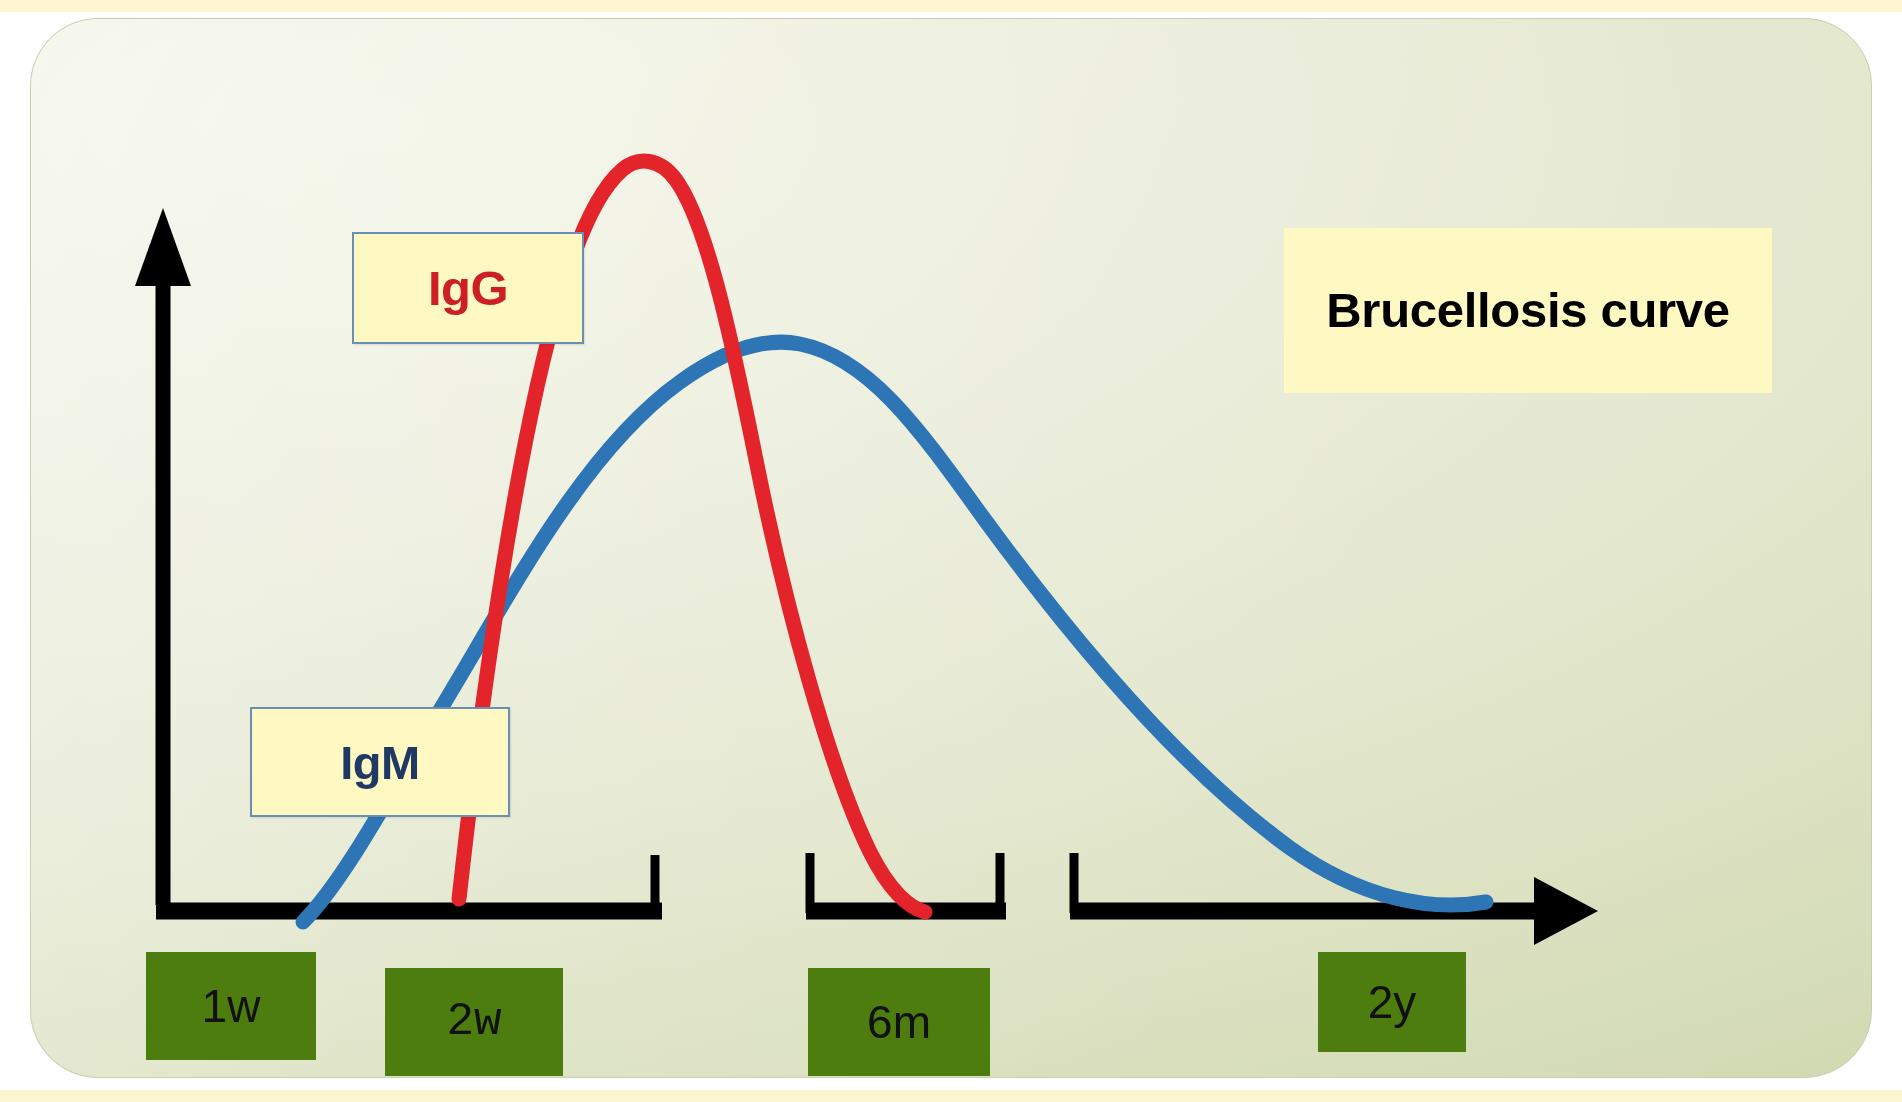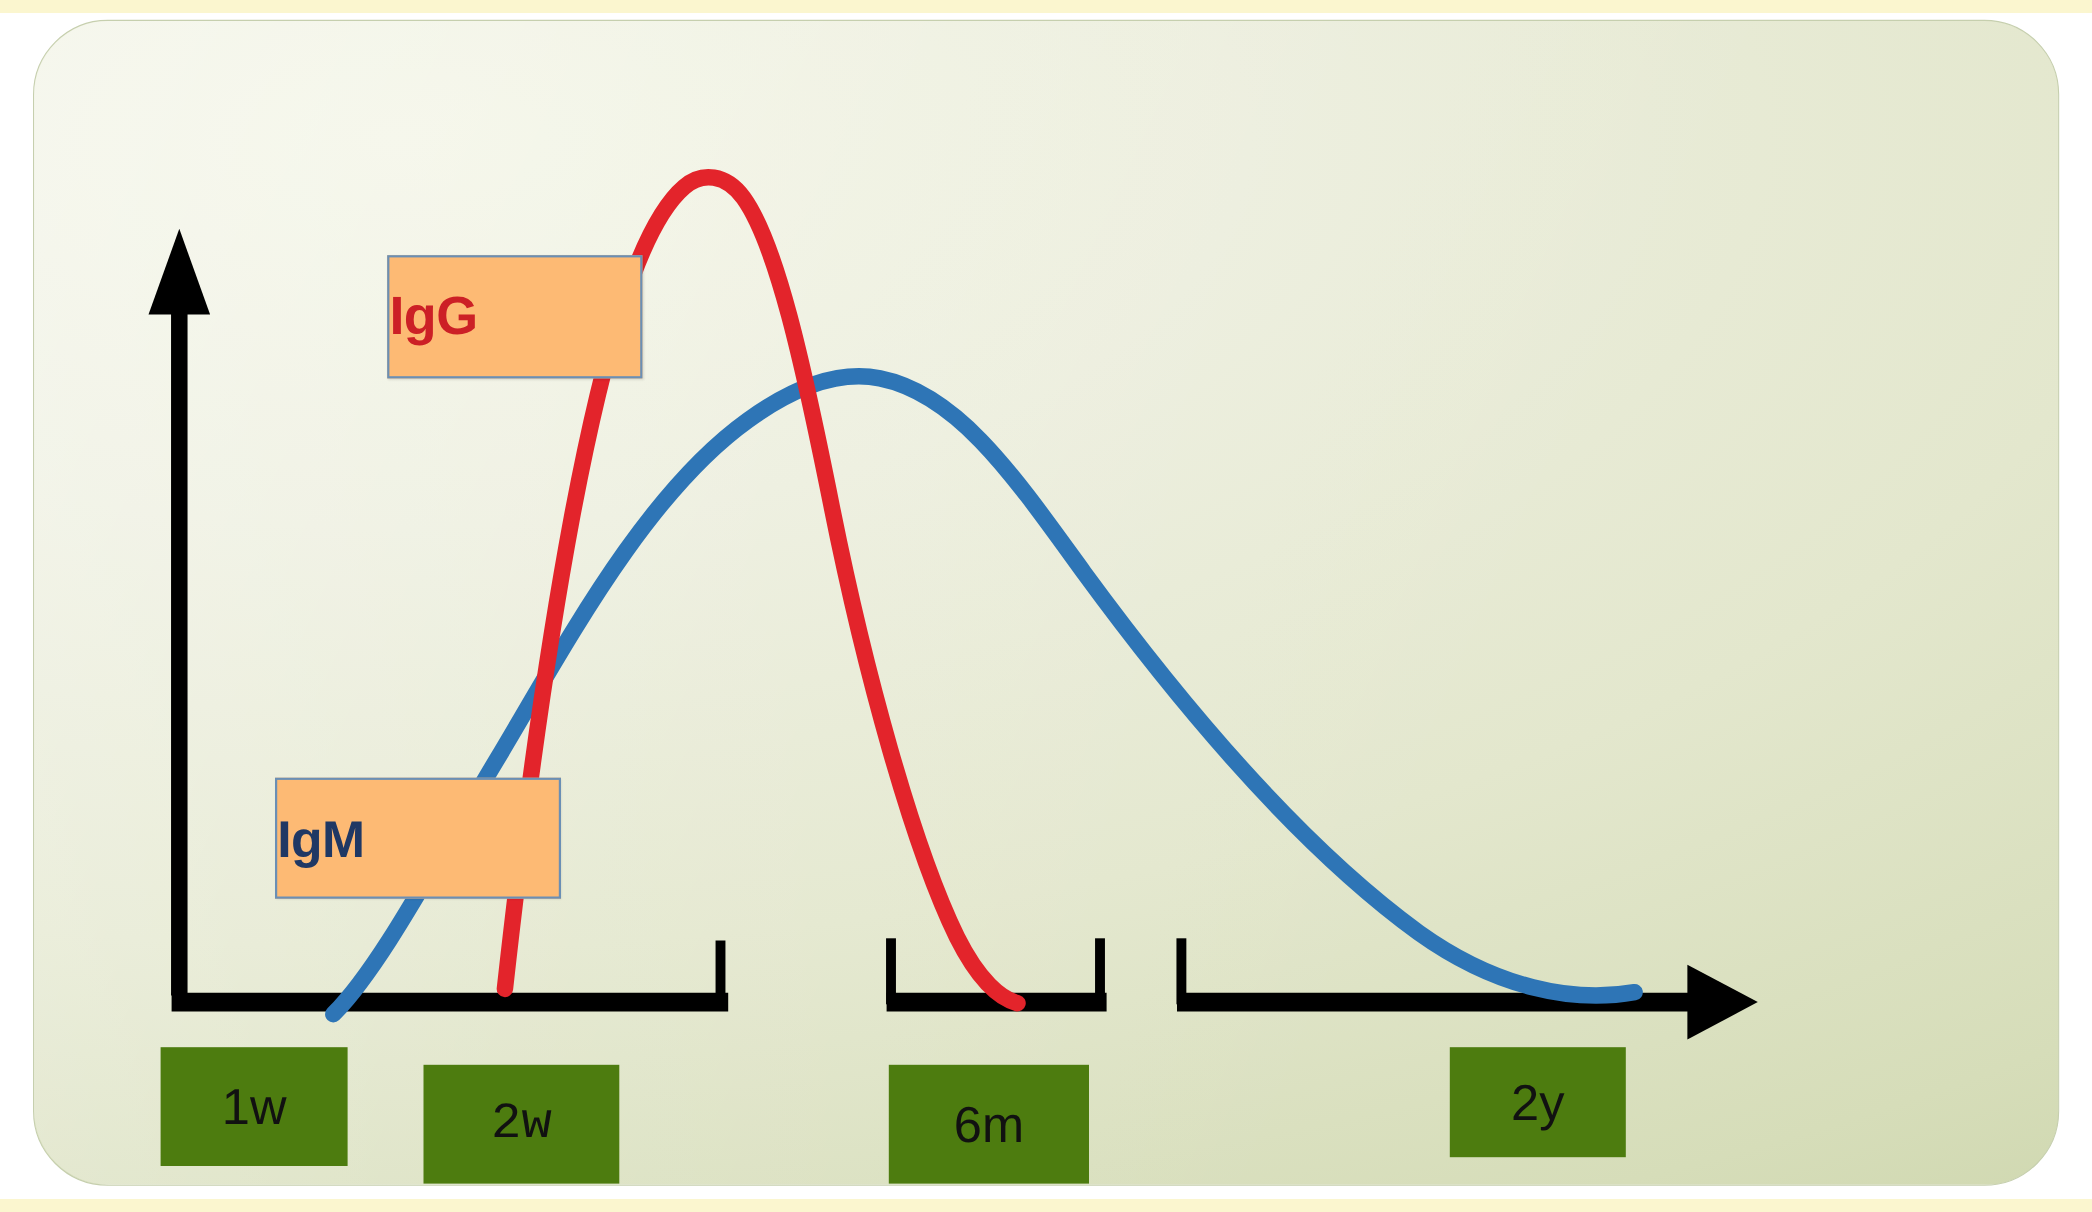--- a/index.html
+++ b/index.html
@@ -66,23 +66,24 @@
     left: 0;
     top: 0;
     width: 1902px;
     height: 1102px;
     overflow: visible;
   }
 
   
   .box {
     position: absolute;
-    background: #fdba74;
+    background: #fef9c3;
     display: flex;
     align-items: center;
+    justify-content: center;
     box-sizing: border-box;
     line-height: 1;
   }
   .box.bordered {
     border: 2px solid #6a8fb5;
     box-shadow: 1px 1px 2px rgba(0,0,0,0.10);
   }
   .box.plain {
     border: none;
     box-shadow: 0 0 0 rgba(0,0,0,0);
@@ -132,21 +133,21 @@
     align-items: center;
     justify-content: center;
     box-sizing: border-box;
     color: #111111;
     font-size: 46px;
     z-index: 6;
   }
   #tick-1w { left: 146px;  top: 952px; width: 170px; height: 108px; }
   #tick-2w { left: 385px;  top: 968px; width: 178px; height: 108px; font-family: Liberation Mono, monospace; }
   #tick-6m { left: 808px;  top: 968px; width: 182px; height: 108px; }
-  #tick-2y { left: 1318px; top: 952px; width: 160px; height: 100px; }
+  #tick-2y { left: 1318px; top: 952px; width: 148px; height: 100px; }
 </style>
 </head>
 <body>
 
 <div id="root">
 
   <div class="edge-strip top"></div>
   <div class="edge-strip bottom"></div>
 
   <div class="panel-outer">
@@ -190,20 +191,23 @@
   </svg>
 
   <div class="box bordered" id="box-igg">
     <span class="label-text">IgG</span>
   </div>
 
   <div class="box bordered" id="box-igm">
     <span class="label-text">IgM</span>
   </div>
 
+  <div class="box plain" id="box-title">
+    <span class="label-text">Brucellosis curve</span>
+  </div>
 
   <div class="tick-box" id="tick-1w">
     <span>1w</span>
   </div>
   <div class="tick-box" id="tick-2w">
     <span>2w</span>
   </div>
   <div class="tick-box" id="tick-6m">
     <span>6m</span>
   </div>

